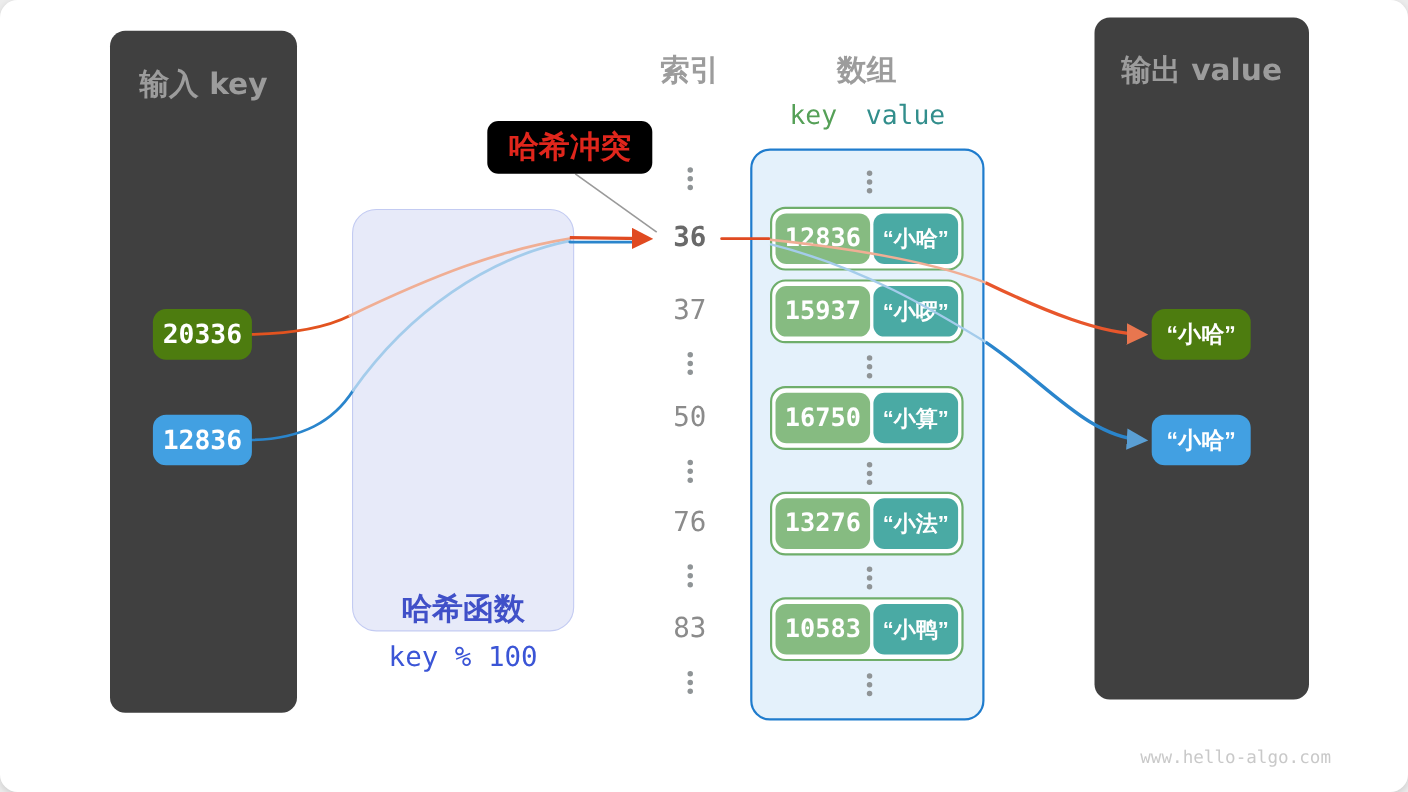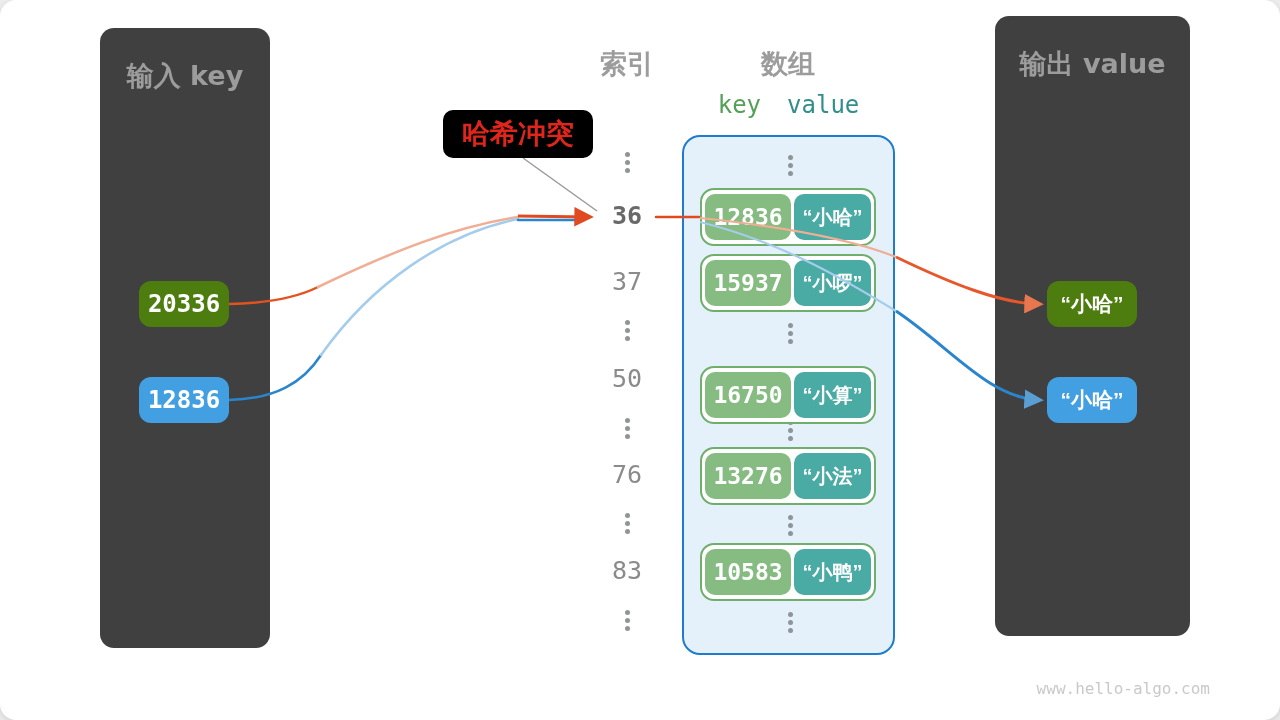--- a/index.html
+++ b/index.html
@@ -104,20 +104,24 @@
     <path d="M896,257 C952,284 1000,303 1038,304" fill="none" stroke="#e8562b" stroke-width="3" marker-end="url(#mo2)"></path>
     <path d="M896,311 C950,347 988,397 1038,400" fill="none" stroke="#2a85cc" stroke-width="3" marker-end="url(#mb)"></path>
   </svg>
 
   <div class="side-panel panel-left">
     <div class="panel-title">输入 key</div>
   </div>
   <div class="chip num chip-orange" style="left:139px;top:281px;">20336</div>
   <div class="chip num chip-blue" style="left:139px;top:377px;">12836</div>
 
+  <div class="hash-box">
+    <div class="hash-title">哈希函数</div>
+    <div class="hash-formula">key % 100</div>
+  </div>
 
   <div class="badge">哈希冲突</div>
 
   <div class="col-header hdr-array">数组</div>
   <div class="col-header hdr-index">索引</div>
   <div class="kv-header">
     <span class="k">key</span>
     <span class="v">value</span>
   </div>
 
@@ -165,21 +169,21 @@
     </div>
     <div class="row" style="top:117px;">
       <div class="cell cell-key">15937</div>
       <div class="cell cell-val">“小啰”</div>
     </div>
     <div class="dots" style="left:96px;top:183px;">
         <i></i>
         <i></i>
         <i></i>
       </div>
-    <div class="row" style="top:229px;">
+    <div class="row" style="top:214px;">
       <div class="cell cell-key">16750</div>
       <div class="cell cell-val">“小算”</div>
     </div>
     <div class="dots" style="left:96px;top:280px;">
         <i></i>
         <i></i>
         <i></i>
       </div>
     <div class="row" style="top:310px;">
       <div class="cell cell-key">13276</div>

